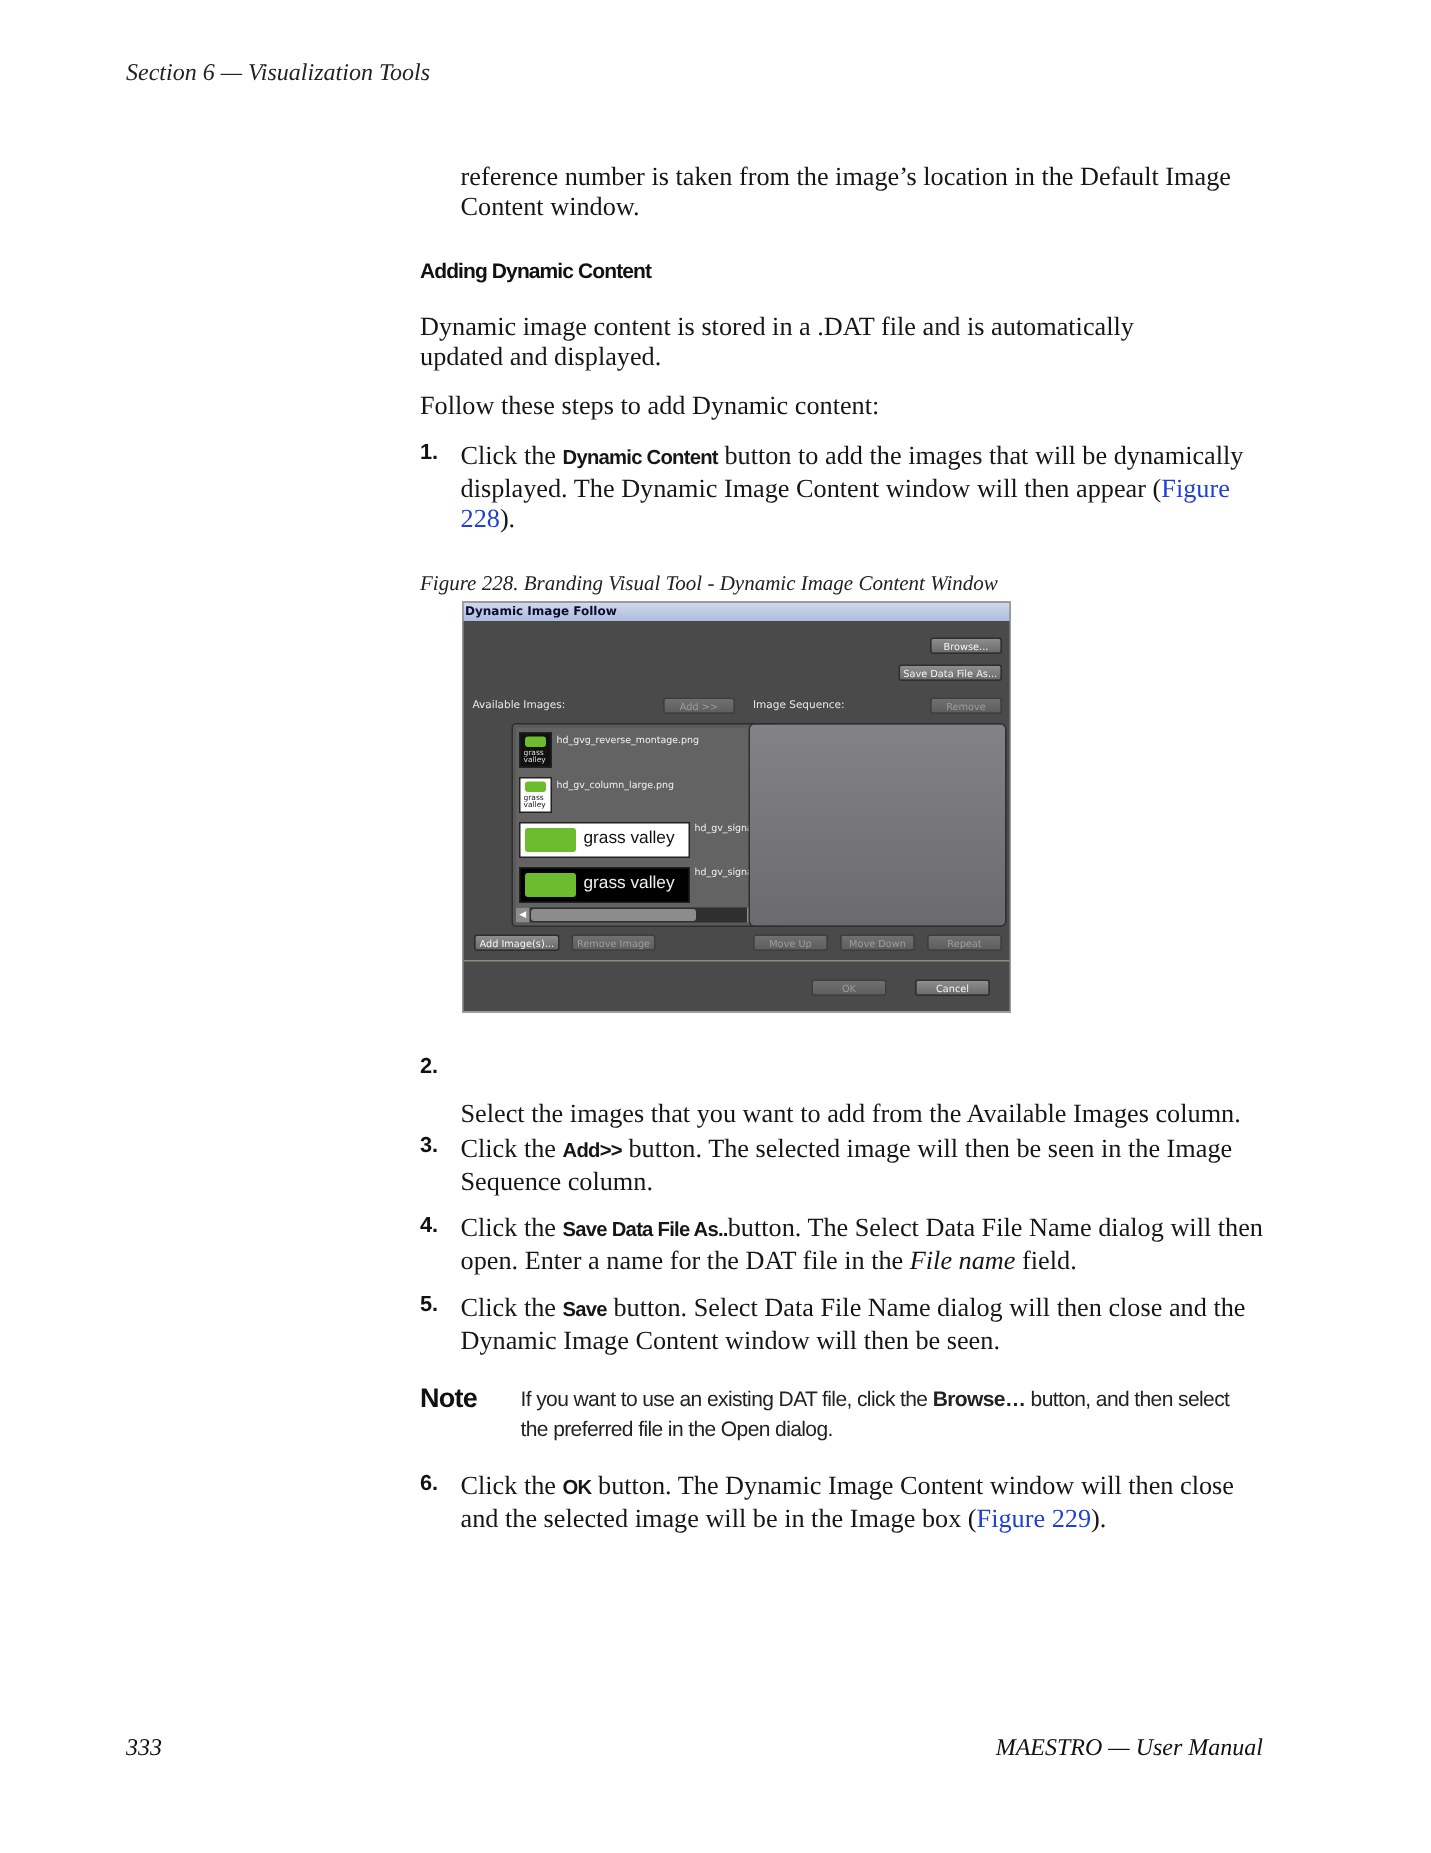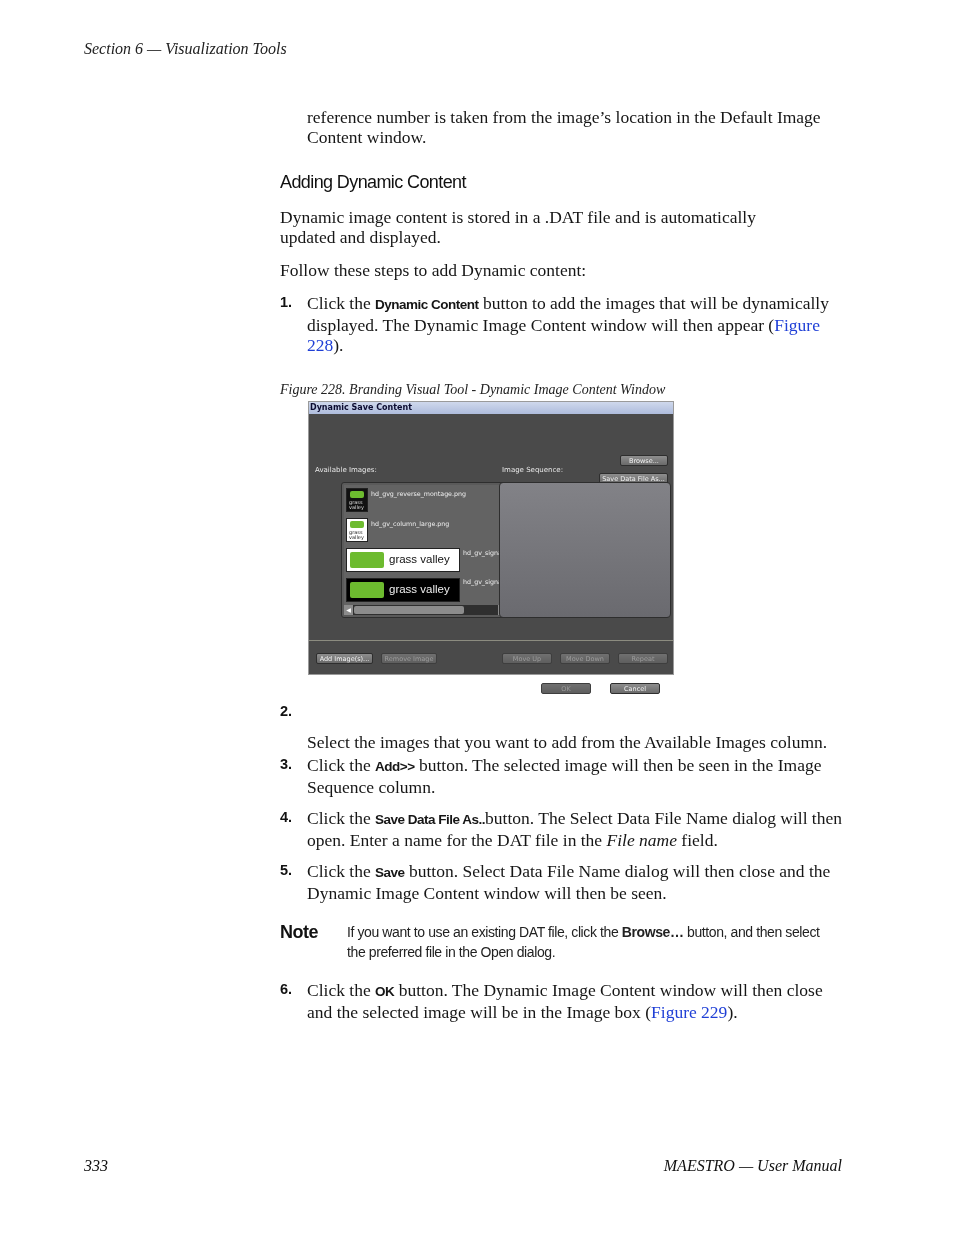--- a/index.html
+++ b/index.html
@@ -1,36 +1,36 @@
 <!DOCTYPE html>
 <html><head>
   <meta charset="utf-8">
   <style>
     html, body { margin: 0; padding: 0; background: #ffffff; }
     body { width: 954px; height: 1235px; position: relative; overflow: hidden; font-family: "Liberation Serif", serif; color: #111; }
     .abs { position: absolute; }
     .running-head { left: 84px; top: 40px; font-style: italic; font-size: 16px; color: #222; }
     .serif { font-family: "Liberation Serif", serif; font-size: 17.5px; line-height: 20px; color: #161616; }
     .cond-inline { font-family: "Liberation Sans", sans-serif; font-weight: bold; font-size: 13.5px; letter-spacing: -0.5px; }
-    .heading { left: 280px; top: 172px; font-family: "Liberation Sans", sans-serif; font-weight: normal; font-size: 18px; letter-spacing: -0.6px; color: #111; }
+    .heading { left: 280px; top: 172px; font-family: "Liberation Sans", sans-serif; font-weight: bold; font-size: 14px; letter-spacing: -0.6px; color: #111; }
     .step-num { position: absolute; left: 280px; font-family: "Liberation Sans", sans-serif; font-weight: bold; font-size: 14.5px; color: #111; }
     .step-text { position: absolute; left: 307px; width: 540px; }
     a.link { color: #1f3fd6; text-decoration: none; }
     .caption { left: 280px; top: 382px; font-style: italic; font-size: 14px; color: #222; }
     .note-label { left: 280px; top: 922px; font-family: "Liberation Sans", sans-serif; font-weight: bold; font-size: 18px; letter-spacing: -0.5px; }
     .note-text { left: 347px; top: 922px; width: 480px; font-family: "Liberation Sans", sans-serif; font-size: 14px; line-height: 20px; letter-spacing: -0.4px; color: #222; }
     .footer-num { left: 84px; top: 1157px; font-style: italic; font-size: 16px; }
     .footer-title { right: 112px; top: 1157px; font-style: italic; font-size: 16px; }
 
     
     .dialog { left: 308px; top: 401px; width: 366px; height: 274px; background: #4a4a4a; border: 1px solid #9a9a9a; box-sizing: border-box; font-family: "DejaVu Sans", sans-serif; }
     .dlg-title { position: absolute; left: 0; top: 0; width: 100%; height: 12px; background: linear-gradient(#cfd8ec, #aebcdc); color: #0b0b30; font-size: 8px; font-weight: bold; line-height: 12px; padding-left: 1px; box-sizing: border-box; }
     .fieldset { position: absolute; left: 5px; top: 20px; width: 281px; height: 36px; border: 1px solid #8a8a8a; border-radius: 3px; }
     .fieldset-legend { position: absolute; left: 5px; top: -5px; background: #4a4a4a; color: #e8e8e8; font-size: 7px; padding: 0 2px; line-height: 9px; }
-    .btn { position: absolute; height: 11px; border-radius: 2px; font-size: 6.5px; line-height: 11px; text-align: center; color: #f4f4f4; background: linear-gradient(#8e8e8e, #6a6a6a); border: 1px solid #2e2e2e; box-sizing: border-box; white-space: nowrap; overflow: hidden; margin-top: 30px; }
+    .btn { position: absolute; height: 11px; border-radius: 2px; font-size: 6.5px; line-height: 11px; text-align: center; color: #f4f4f4; background: linear-gradient(#8e8e8e, #6a6a6a); border: 1px solid #2e2e2e; box-sizing: border-box; white-space: nowrap; overflow: hidden; }
     .btn.disabled { color: #9d9d9d; background: linear-gradient(#707070, #5e5e5e); border-color: #3e3e3e; }
     .lbl { position: absolute; color: #e8e8e8; font-size: 7px; line-height: 9px; }
     .list-panel { position: absolute; left: 4px; top: 80px; width: 178px; height: 136px; background: #5a5a5a; border: 1px solid #2e2e2e; border-radius: 3px; box-sizing: border-box; margin-left: 28px; }
     .list-inner { position: absolute; left: 2px; top: 2px; width: 163px; height: 120px; background: #636363; overflow: hidden; }
     .seq-panel { position: absolute; left: 190px; top: 80px; width: 172px; height: 136px; background: linear-gradient(#828287, #6a6a6f); border: 1px solid #2e2e2e; border-radius: 4px; box-sizing: border-box; }
     .item-name { position: absolute; color: #f0f0f0; font-size: 6.3px; line-height: 8px; white-space: nowrap; }
     .thumb-small { position: absolute; width: 22px; height: 24px; border: 1px solid #222; box-sizing: border-box; }
     .thumb-wide { position: absolute; width: 114px; height: 24px; border: 1px solid #222; box-sizing: border-box; }
     .gv-badge { position: absolute; background: #6dbb2f; border-radius: 2px; }
     .gv-text { position: absolute; font-family: "Liberation Sans", sans-serif; font-size: 11.5px; white-space: nowrap; }
@@ -55,21 +55,21 @@
 <div class="abs serif" style="left:280px; top:260px; width:530px;">Follow these steps to add Dynamic content:</div>
 
 <div>
   <span class="step-num" style="top:294px;">1.</span>
   <div class="step-text serif" style="top:293px;"><span>Click the </span><span class="cond-inline">Dynamic Content</span><span> button to add the images that will be dynamically displayed. The Dynamic Image Content window will then appear (</span><a class="link">Figure 228</a><span>).</span></div>
 </div>
 
 <div class="abs caption">Figure 228.  Branding Visual Tool - Dynamic Image Content Window</div>
 
 <div class="abs dialog">
-  <div class="dlg-title">Dynamic Save Content</div>
+  <div class="dlg-title">Dynamic Image Follow</div>
 
   <div class="btn" style="left:311px; top:23px; width:48px;">Browse...</div>
   <div class="btn" style="left:290px; top:41px; width:69px;">Save Data File As...</div>
 
   <div class="lbl" style="left:6px; top:64px;">Available Images:</div>
   <div class="btn disabled" style="left:133px; top:63px; width:48px;">Add &gt;&gt;</div>
   <div class="lbl" style="left:193px; top:64px;">Image Sequence:</div>
   <div class="btn disabled" style="left:311px; top:63px; width:48px;">Remove</div>
 
   <div class="list-panel">

